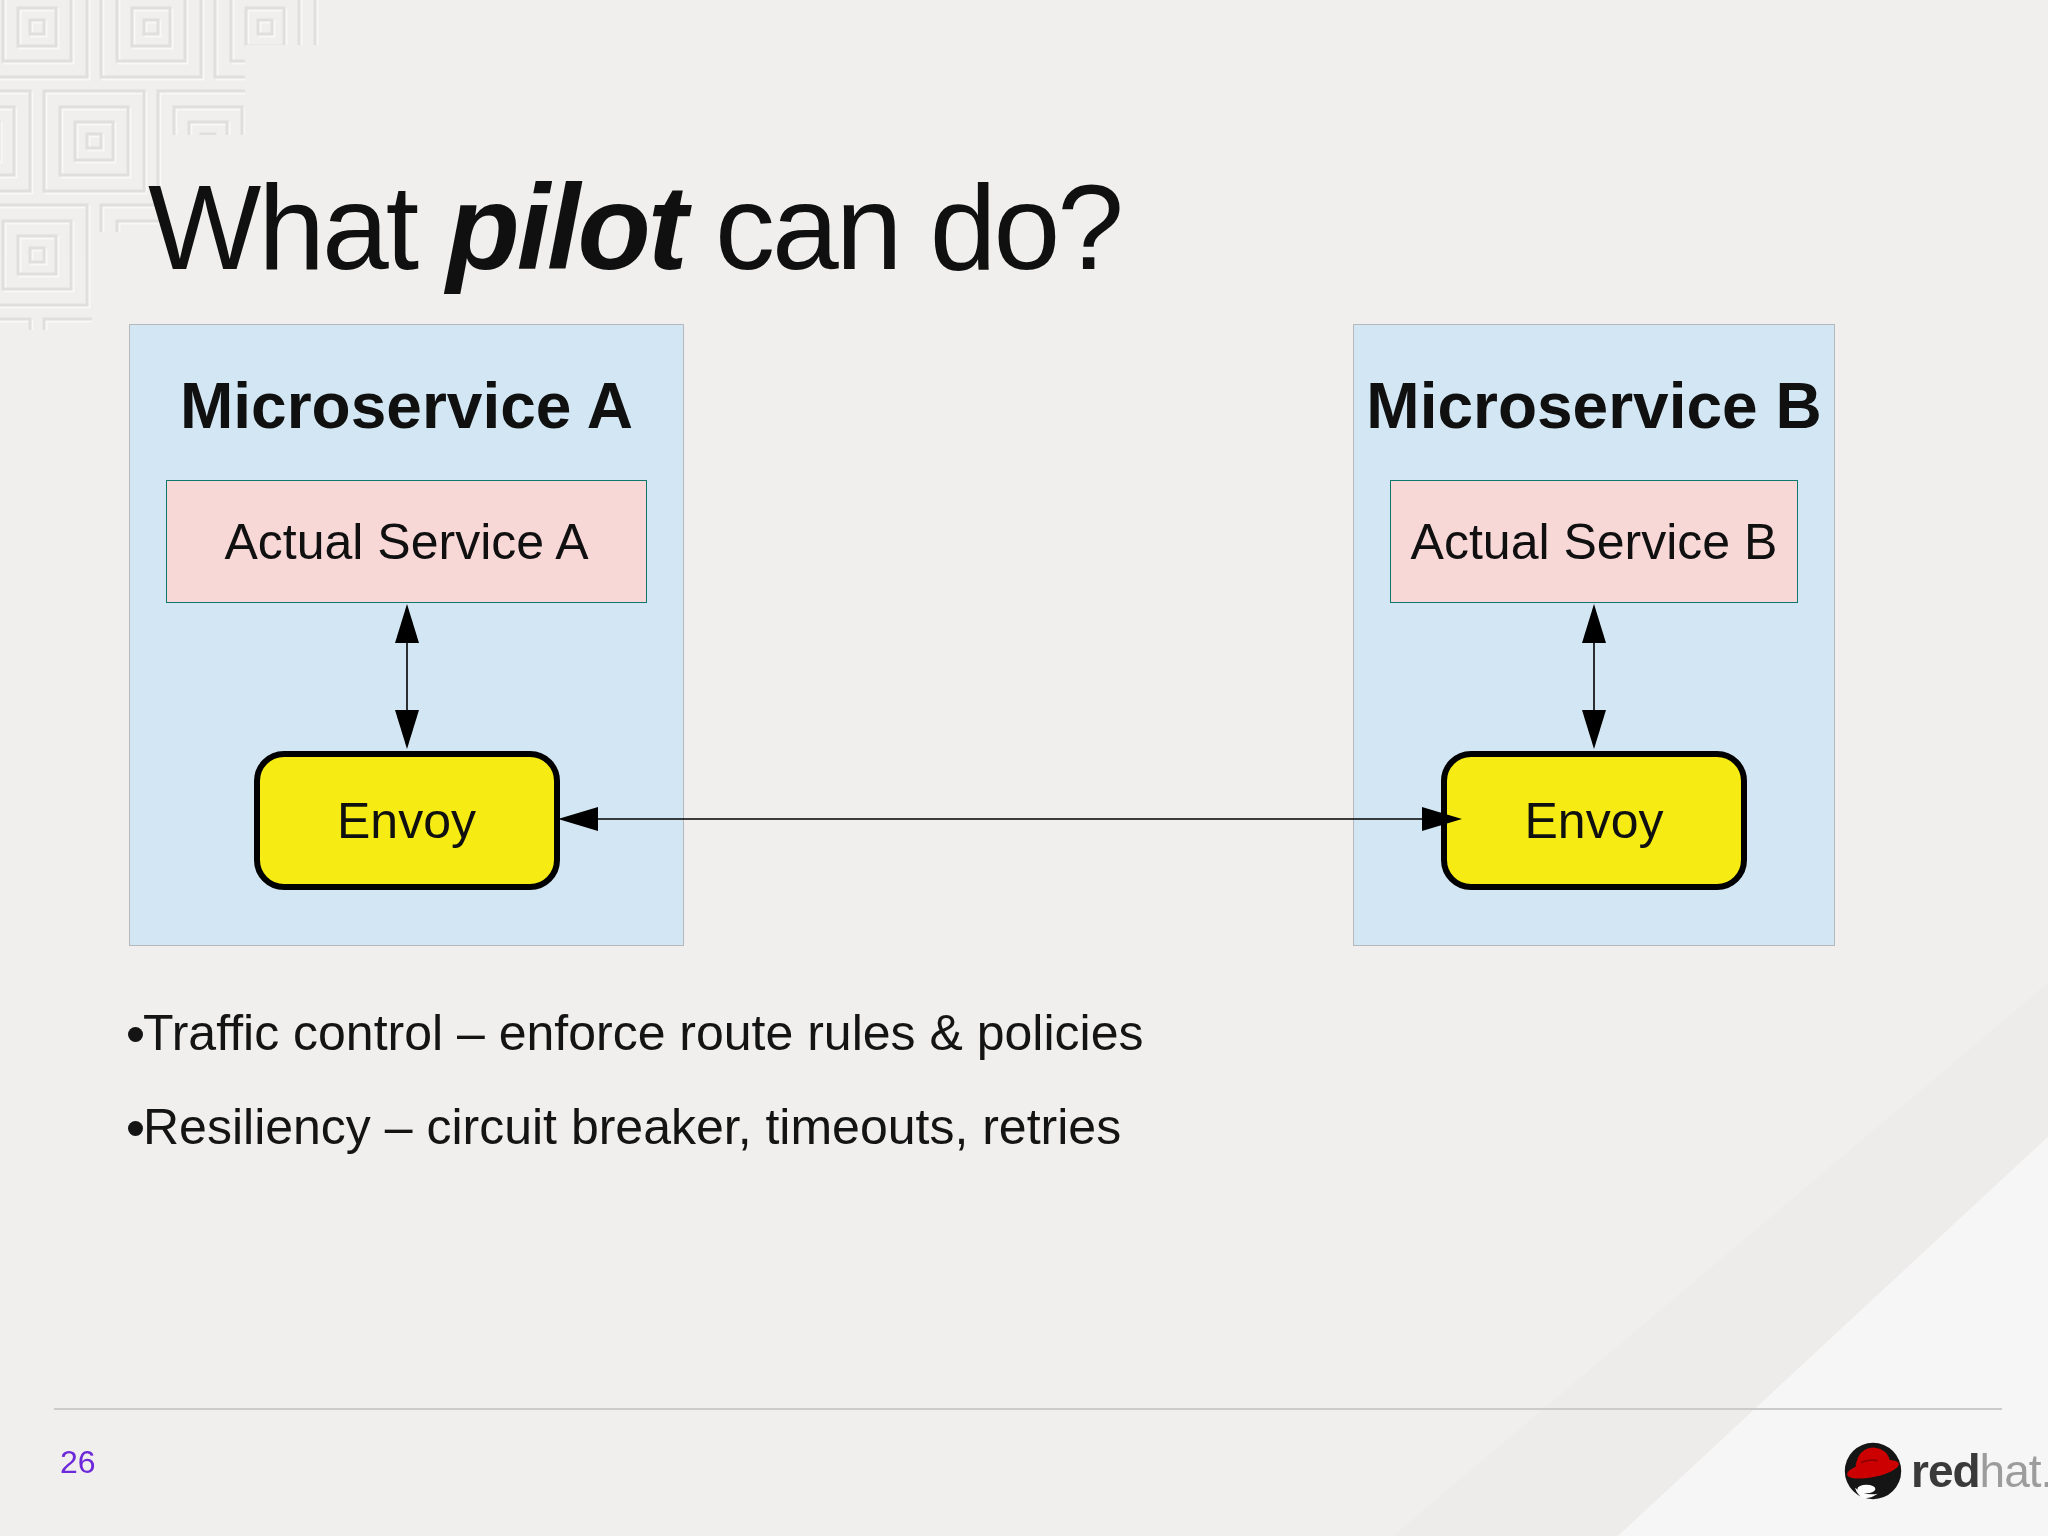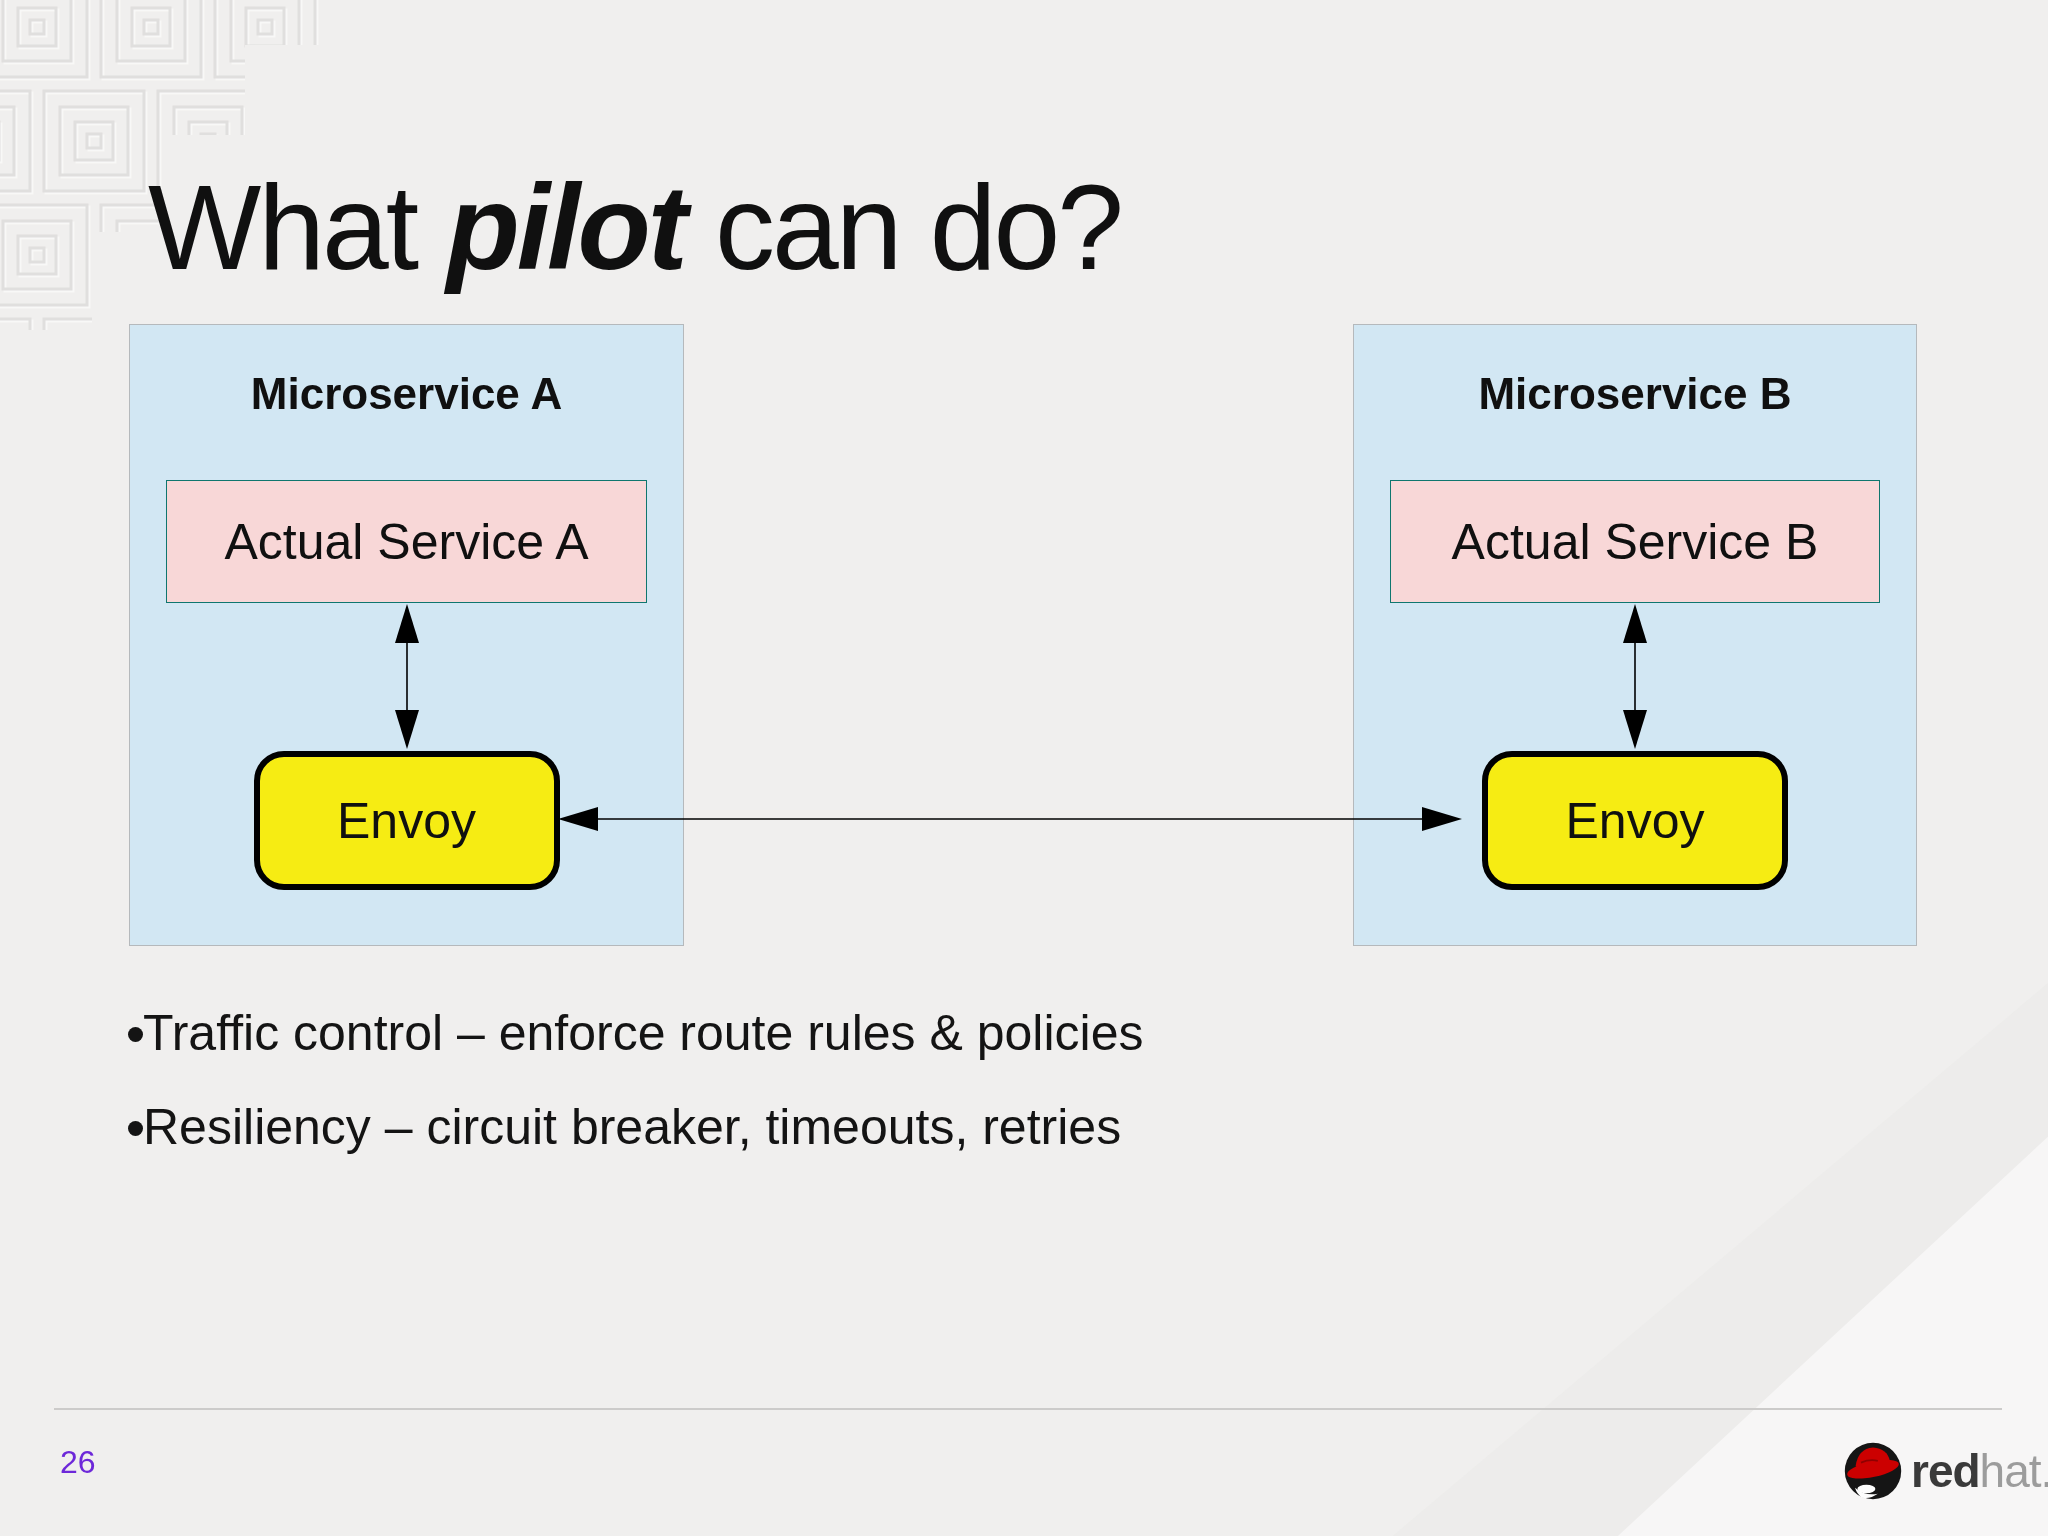--- a/index.html
+++ b/index.html
@@ -42,24 +42,24 @@
   }
   .title b{font-weight:700;font-style:italic;}
 
   
   .service{
     position:absolute;top:324px;height:622px;
     background:#d2e7f3;border:1px solid #b5b9bc;
     box-sizing:border-box;
   }
   .service-a{left:129px;width:555px;}
-  .service-b{left:1353px;width:564px;}
+  .service-b{left:1353px;width:482px;}
   .service-title{
     position:absolute;left:0;right:0;top:44px;
-    text-align:center;font-size:44px;font-weight:700;color:#101010;
+    text-align:center;font-size:64px;font-weight:700;color:#101010;
   }
   .actual{
     position:absolute;left:36px;right:36px;top:155px;height:123px;
     background:#f8d7d7;border:1px solid #0f766e;box-sizing:border-box;
     display:flex;align-items:center;justify-content:center;
     font-size:50px;color:#101010;
   }
   .envoy{
     position:absolute;left:50%;transform:translateX(-50%);
     top:426px;width:306px;height:139px;

